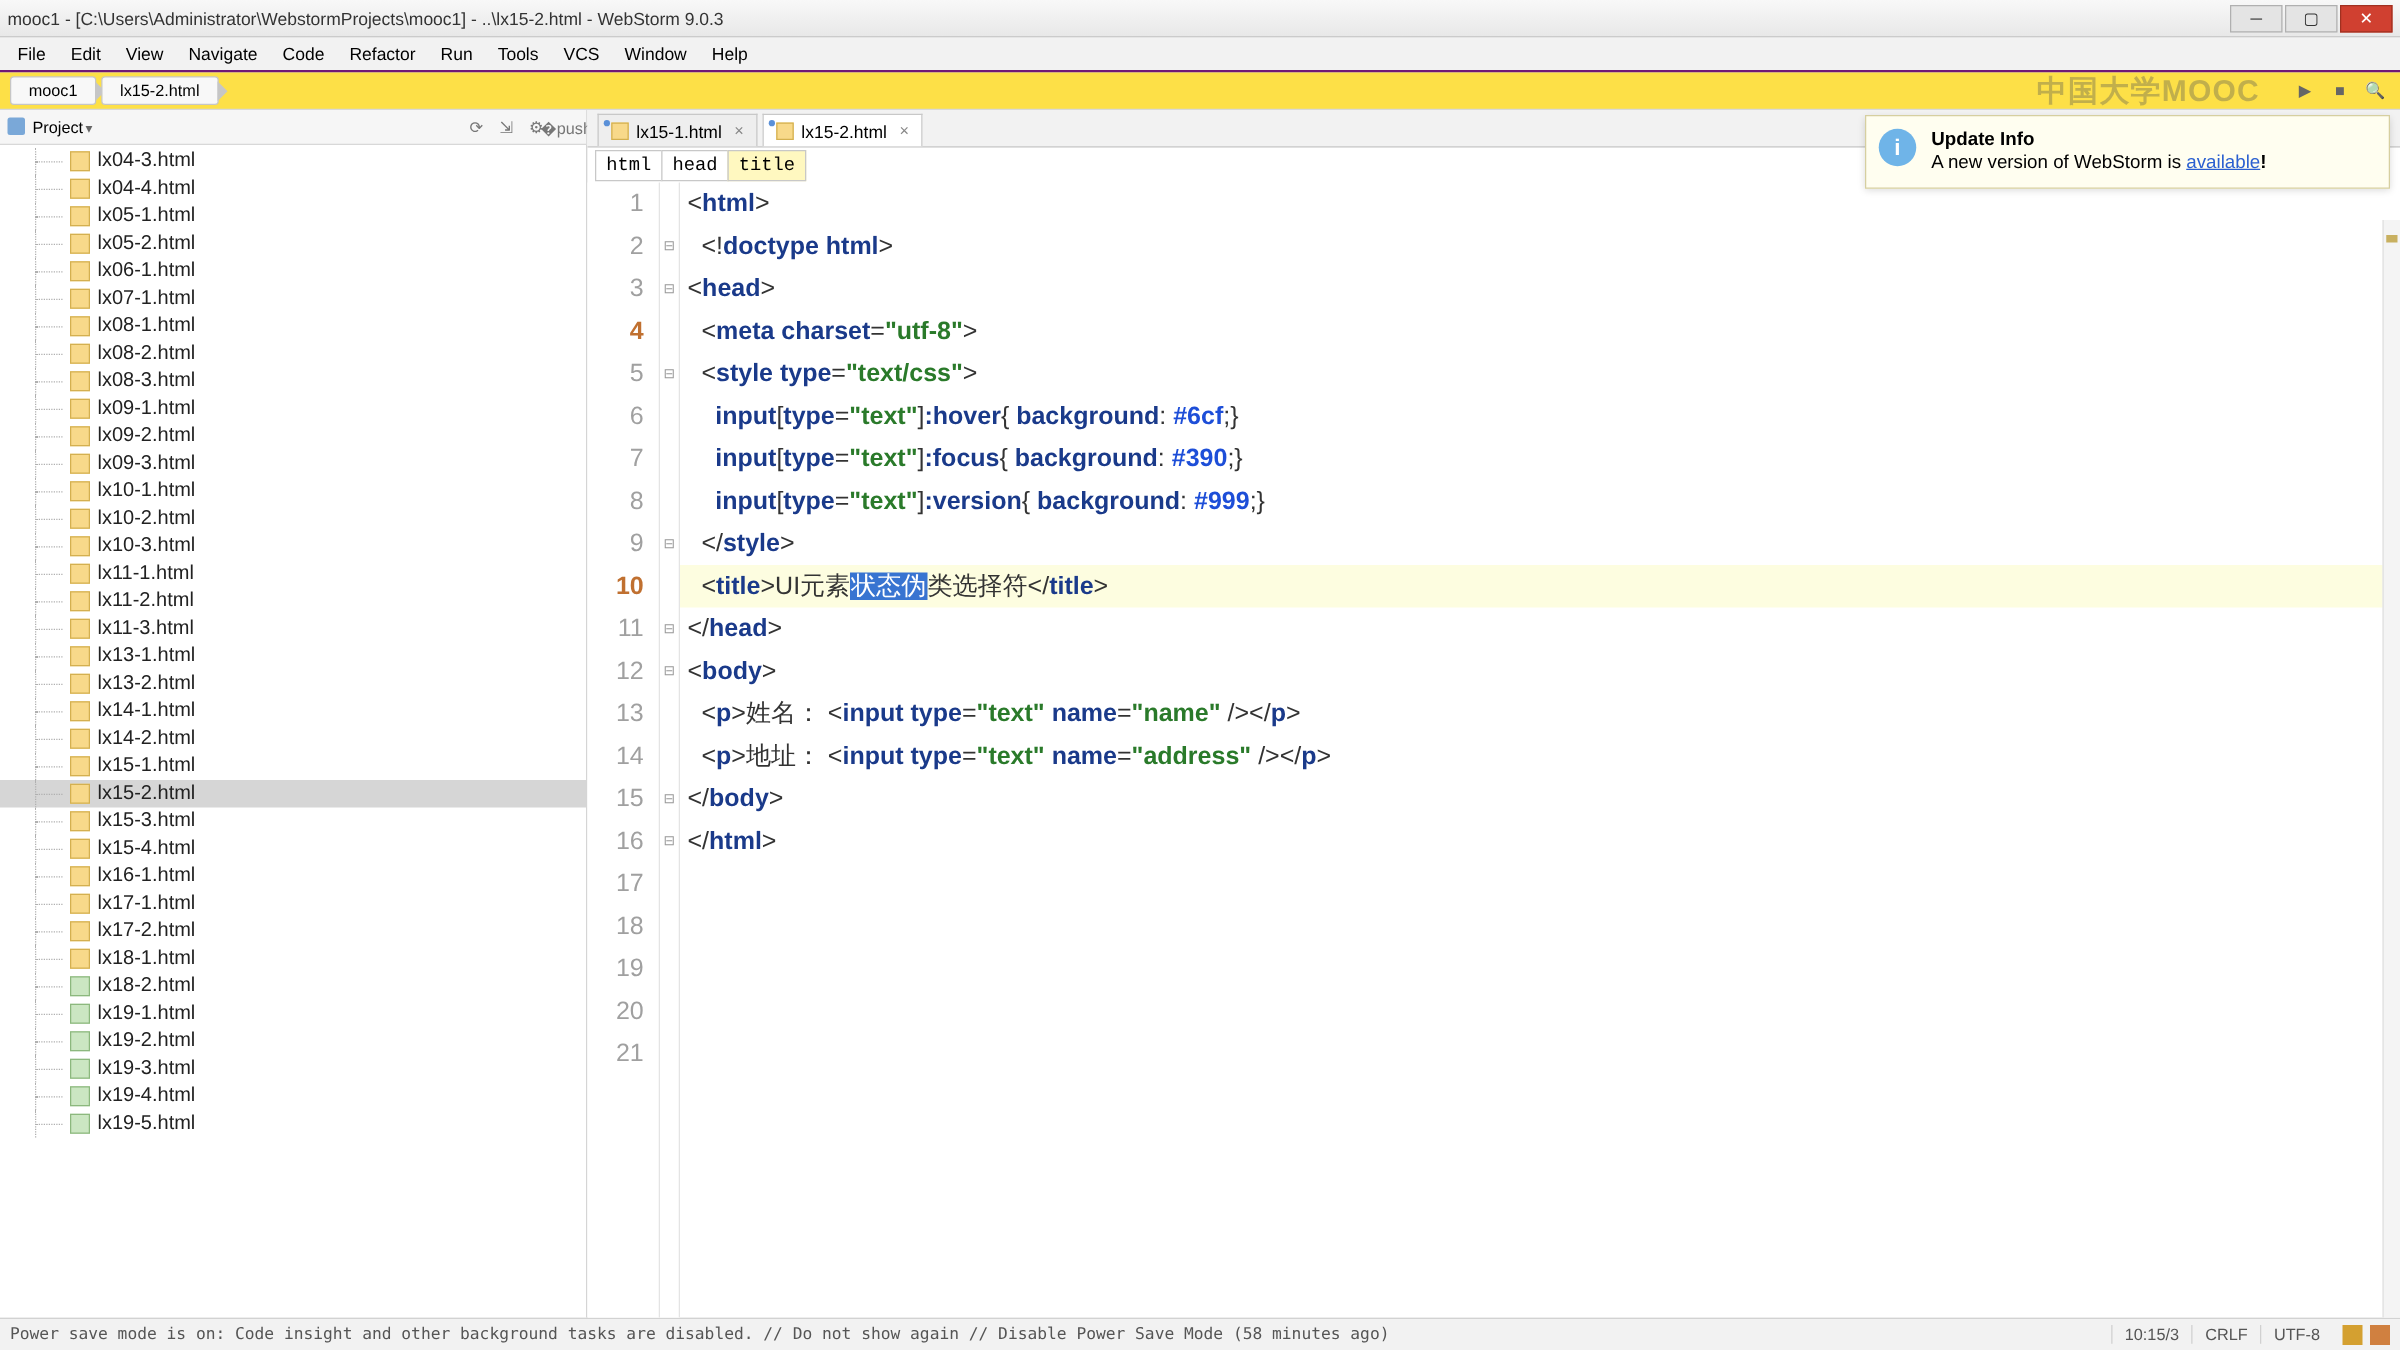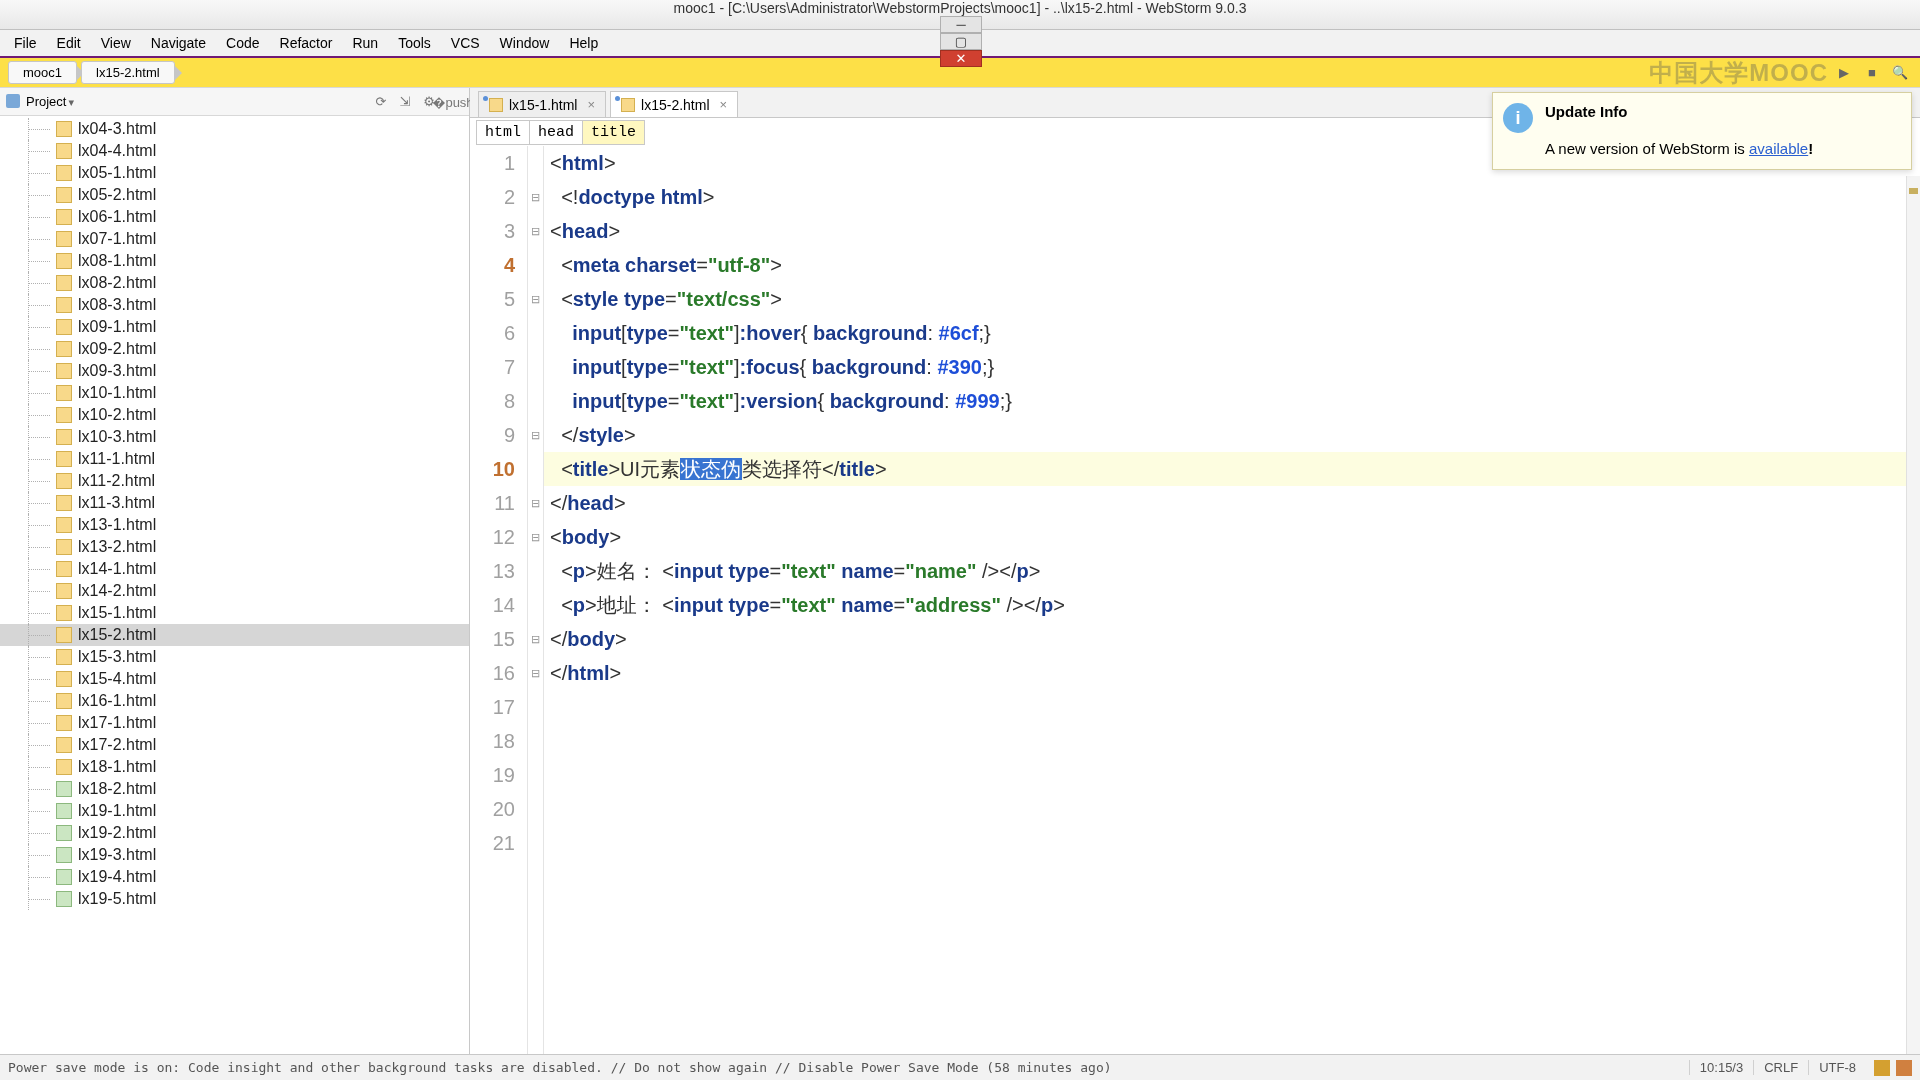--- a/index.html
+++ b/index.html
@@ -1,30 +1,30 @@
 <!DOCTYPE html>
 <html><head>
 <meta charset="utf-8">
 <style>
 * { margin: 0; padding: 0; box-sizing: border-box; font-family: "Segoe UI", Tahoma, sans-serif; }
 html, body { width: 1920px; height: 1080px; overflow: hidden; background: #f0f0f0; }
 
-.titlebar { height: 30px; background: linear-gradient(#f8f8f8,#e8e8e8); border-bottom: 1px solid #c0c0c0; display: flex; align-items: center; padding: 0 6px; font-size: 14px; color: #333; flex-direction: column; }
+.titlebar { height: 30px; background: linear-gradient(#f8f8f8,#e8e8e8); border-bottom: 1px solid #c0c0c0; display: flex; align-items: center; padding: 0 6px; font-size: 14px; color: #333; }
 .titlebar .spacer { flex: 1; }
 .winbtn { width: 42px; height: 22px; margin-left: 2px; display: flex; align-items: center; justify-content: center; font-size: 13px; background: #e4e4e4; border: 1px solid #b0b0b0; }
 .winbtn.close { background: #d04030; color: #fff; border-color: #a03020; }
 
 .menubar { height: 28px; background: #f2f2f2; border-bottom: 2px solid #701a75; display: flex; align-items: center; padding: 0 4px; font-size: 14px; }
 .menubar span { padding: 4px 10px; cursor: default; }
 
 .navrow { height: 30px; background: #fde047; border-bottom: 1px solid #d8d8d8; display: flex; align-items: center; padding: 0 8px; font-size: 13px; }
 .navrow .crumb { padding: 3px 14px; border: 1px solid #c6c6c6; background: #f8f8f8; border-radius: 3px; margin-right: 4px; position: relative; }
 .navrow .crumb::after{ content:""; position:absolute; right:-8px; top:3px; border-left:8px solid #c6c6c6; border-top:8px solid transparent; border-bottom:8px solid transparent;}
 .navrow .spacer { flex:1; }
-.navrow .watermark { opacity:.35; font-size: 24px; font-weight: bold; letter-spacing: 1px; color:#555; }
+.navrow .watermark { opacity:.35; font-size: 24px; font-weight: bold; letter-spacing: 1px; color:#555; margin-right: 20px;}
 .navrow .tbtn { width: 24px; height: 24px; border: 1px solid transparent; margin-left: 4px; display:flex;align-items:center;justify-content:center;color:#666;}
 
 .main { display: flex; height: calc(1080px - 30px - 28px - 30px - 26px); }
 
 .projpane { width: 470px; background: #fff; border-right: 1px solid #c8c8c8; display: flex; flex-direction: column; }
 .projhead { height: 28px; border-bottom: 1px solid #d8d8d8; display: flex; align-items: center; padding: 0 6px; font-size: 13px; background:#f6f6f6; }
 .projhead .title { flex: 1; display:flex; }
 .projhead .title::before{ content:""; width:14px;height:14px;background:#7aa8d8;margin-right:6px;border-radius:2px;}
 .projhead .ico { width:20px; height:20px; margin-left:4px; display:flex;align-items:center;justify-content:center;color:#777;}
 .projhead .caret::after{content:"▾";font-size:11px;margin-left:2px;color:#666;}
@@ -66,21 +66,21 @@
 .str{ color:#2a7a2a; font-weight:bold;}
 .sym{ color:#333;}
 .txt{ color:#333;}
 .num{ color:#1d4ed8; font-weight:bold;}
 .sel-css{ color:#1a3a8a; font-weight:bold;}
 .prop{ color:#1a3a8a; font-weight:bold;}
 .selbg{ background:#3874d1; color:#fff; padding:0 1px;}
 
 .notif { position:absolute; top:4px; right:8px; width: 420px; background:#fffef0; border:1px solid #d6cfa0; padding:10px 14px 12px 52px; font-size:15px; box-shadow: 0 2px 6px rgba(0,0,0,.15);}
 .notif .nico{ position:absolute; left:10px; top:10px; width:30px;height:30px; border-radius:50%; background:#6fb4e8; display:flex;align-items:center;justify-content:center;color:#fff;font-weight:bold;font-size:18px;}
-.notif .nt{ font-weight:bold; margin-bottom:20px;}
+.notif .nt{ font-weight:bold; margin-bottom:1px;}
 .notif a{ color:#2a5fd0; text-decoration: underline;}
 
 .scrollmark{ position:absolute; right:0; top:30px; bottom:0; width:14px; background:#f4f4f4; border-left:1px solid #e0e0e0;}
 .scrollmark .m{ position:absolute; left:2px; right:2px; height:6px; background:#c8b060;}
 
 .status { height:26px; background:#f2f2f2; border-top:1px solid #c8c8c8; display:flex; align-items:center; font-size:13px; padding:0 8px; color:#555;}
 .status .msg{ flex:1; font-family:"Consolas",monospace;}
 .status .grp{ padding:0 10px; border-left:1px solid #d0d0d0;}
 .status .pad{ width:16px;height:16px; background:#d4a030; margin-left:8px;}
 .status .man{ width:16px;height:16px; background:#d08040; margin-left:6px;}

